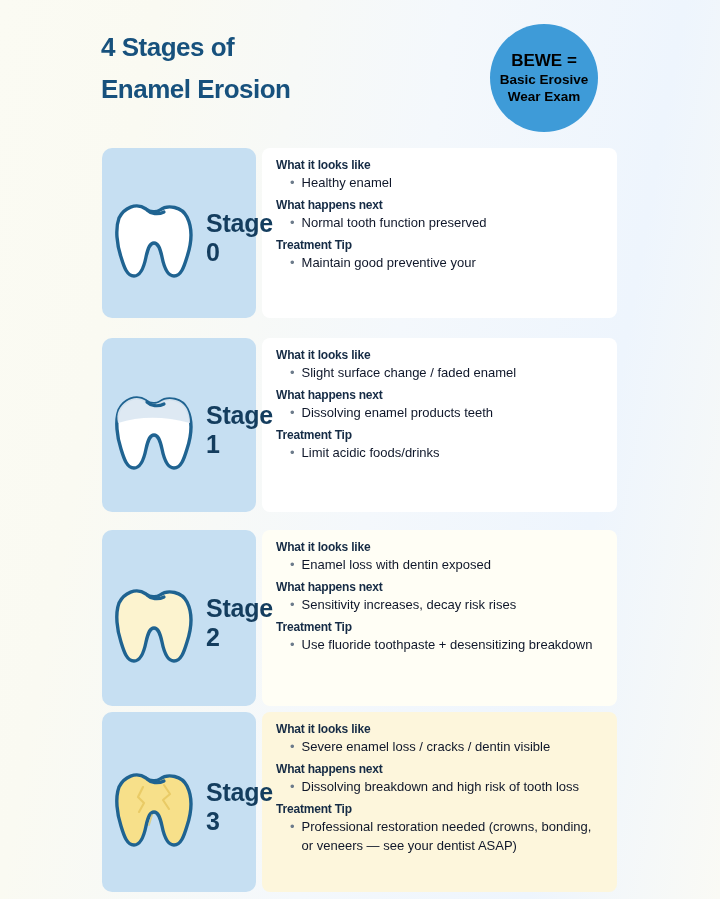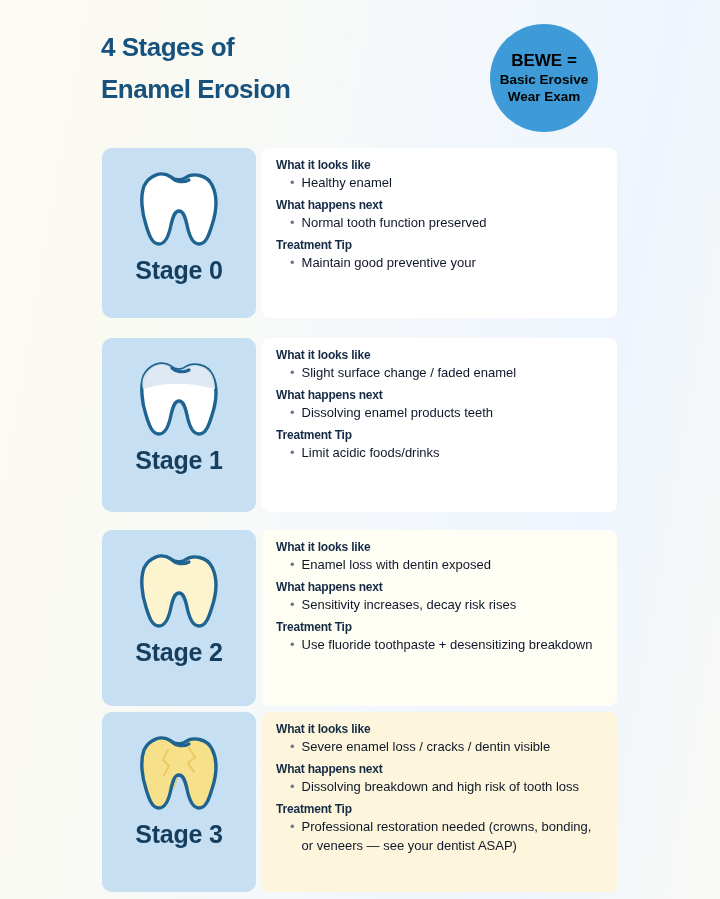--- a/index.html
+++ b/index.html
@@ -75,21 +75,21 @@
   .stage-card[data-idx="1"] { top: 338px; height: 174px; }
   .stage-card[data-idx="2"] { top: 530px; height: 176px; }
   .stage-card[data-idx="3"] { top: 712px; height: 180px; }
 
   .tooth-tile {
     width: 154px;
     flex: 0 0 154px;
     border-radius: 10px;
     background: #C6DFF2;
     display: flex;
-    flex-direction: column;
+    flex-direction: row;
     align-items: center;
     justify-content: flex-start;
     padding-top: 8px;
     box-sizing: border-box;
     position: relative;
     z-index: 2;
   }
   .tooth-svg-wrap {
     width: 104px;
     height: 98px;

